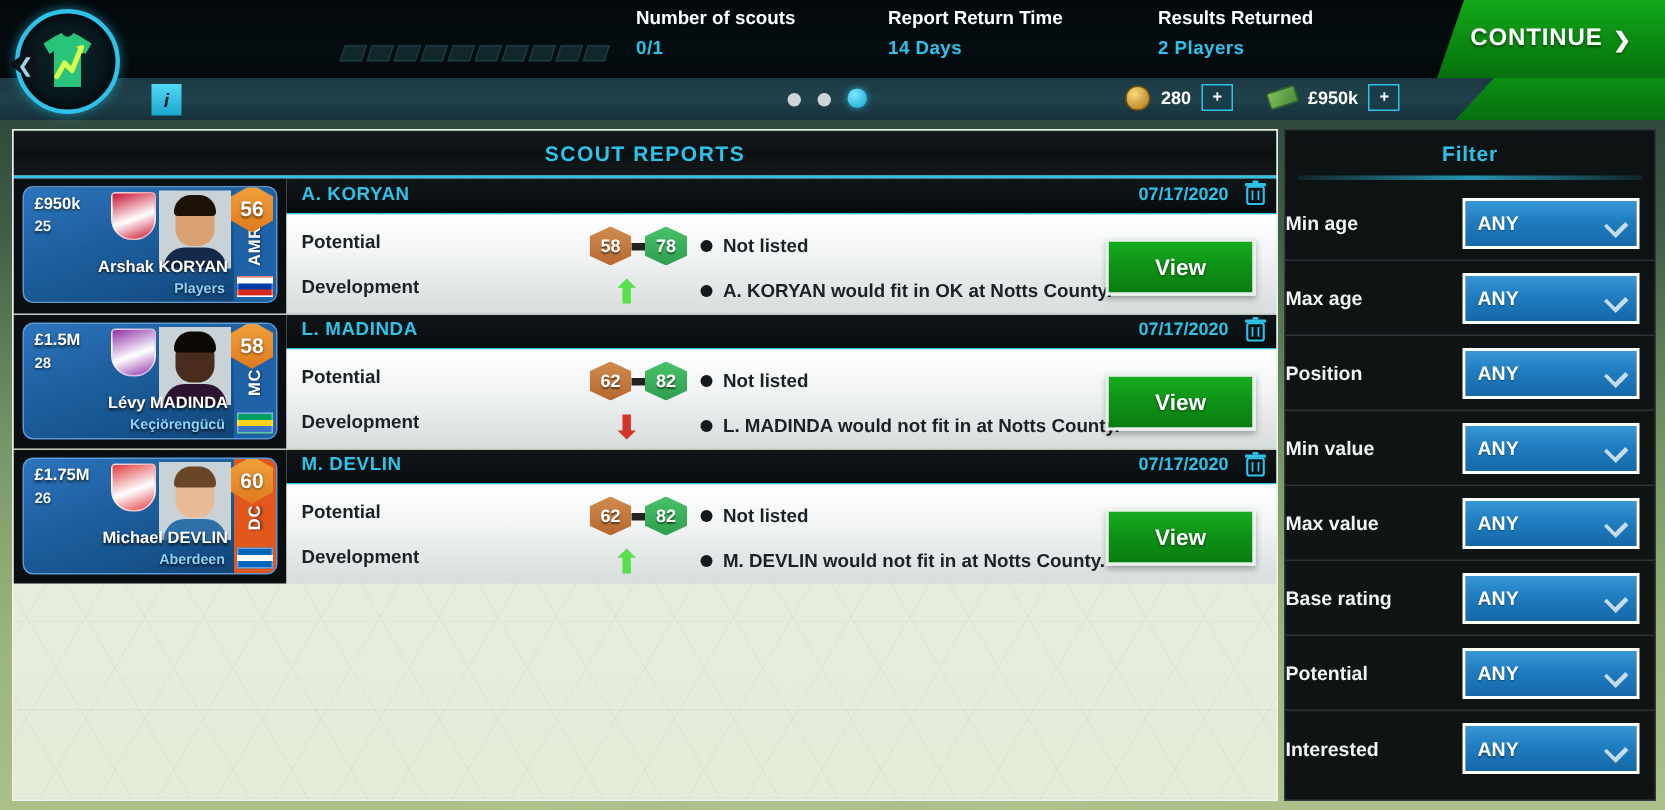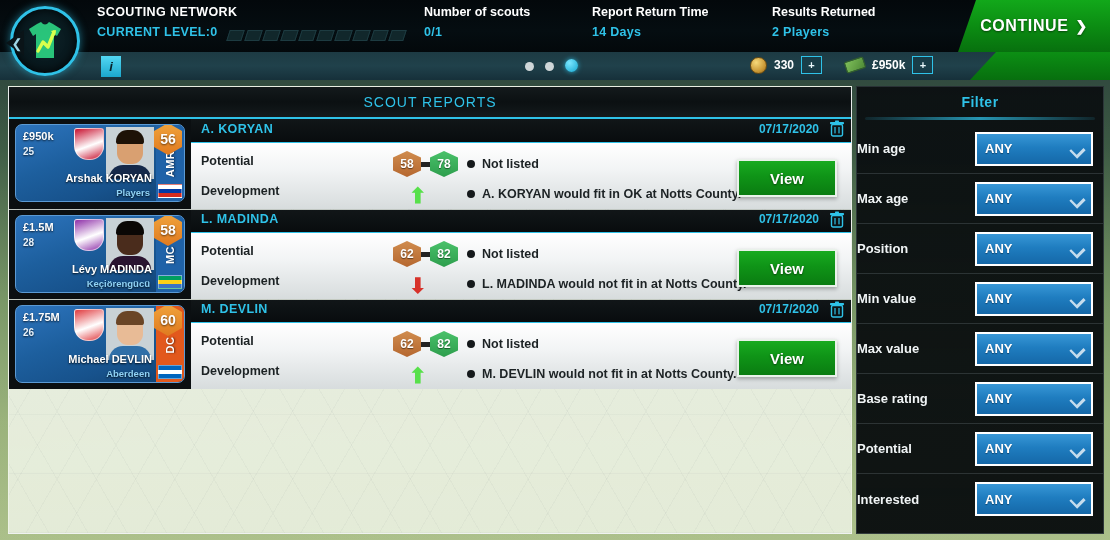--- a/index.html
+++ b/index.html
@@ -127,21 +127,21 @@
       repeating-linear-gradient(60deg, rgba(120,130,140,.12) 0 1px, transparent 1px 34px),
       repeating-linear-gradient(-60deg, rgba(120,130,140,.12) 0 1px, transparent 1px 34px),
       repeating-linear-gradient(0deg, rgba(120,130,140,.10) 0 1px, transparent 1px 59px);
   }
   .reports-header {
     position:relative; height: 32px;
     background: linear-gradient(180deg,#141a1c 0%, #0b1012 50%, #141a1c 100%);
     display:flex; align-items:center; justify-content:center;
     border-bottom: 2px solid #2fc2e8;
   }
-  .reports-title { color:#2fc2e8; font-size: 14px; font-weight: normal; letter-spacing: 1px; }
+  .reports-title { color:#2fc2e8; font-size: 14px; font-weight: bold; letter-spacing: 1px; }
 
   .report-row {
     position: relative; height: 90px; display:flex;
   }
   .report-row + .report-row { border-top: 1px solid rgba(90,100,105,.25); }
 
   
   .pcard-cell {
     width: 182px; background: #0b0f11; padding: 5px 4px 5px 6px; flex: none;
     position: relative;
@@ -293,24 +293,20 @@
     transform: rotate(-45deg) scaleX(.8);
   }
 </style>
 </head>
 <body>
 
 <div id="app">
   <div class="bg"></div>
 
   <div class="header">
-    <div class="hdr-block" style="left:97px;">
-      <div class="hdr-title">SCOUTING NETWORK</div>
-      <div class="hdr-sub">CURRENT LEVEL:0</div>
-    </div>
     <div class="lvl-bar" id="lvl-bar">
         <div class="lvl-seg"></div>
         <div class="lvl-seg"></div>
         <div class="lvl-seg"></div>
         <div class="lvl-seg"></div>
         <div class="lvl-seg"></div>
         <div class="lvl-seg"></div>
         <div class="lvl-seg"></div>
         <div class="lvl-seg"></div>
         <div class="lvl-seg"></div>
@@ -355,21 +351,21 @@
     <div class="subbar-green"></div>
     <div class="info-btn">i</div>
     <div class="dots" id="page-dots">
         <div class="dot"></div>
         <div class="dot"></div>
         <div class="dot active"></div>
       </div>
 
     <div class="cur-group" style="left:750px;">
       <div class="coin"></div>
-      <div class="cur-val">330</div>
+      <div class="cur-val">280</div>
       <div class="plus-btn">+</div>
     </div>
     <div class="cur-group" style="left:845px;">
       <div class="cash"></div>
       <div class="cur-val">£950k</div>
       <div class="plus-btn">+</div>
     </div>
   </div>
 
   <div class="reports-panel">

